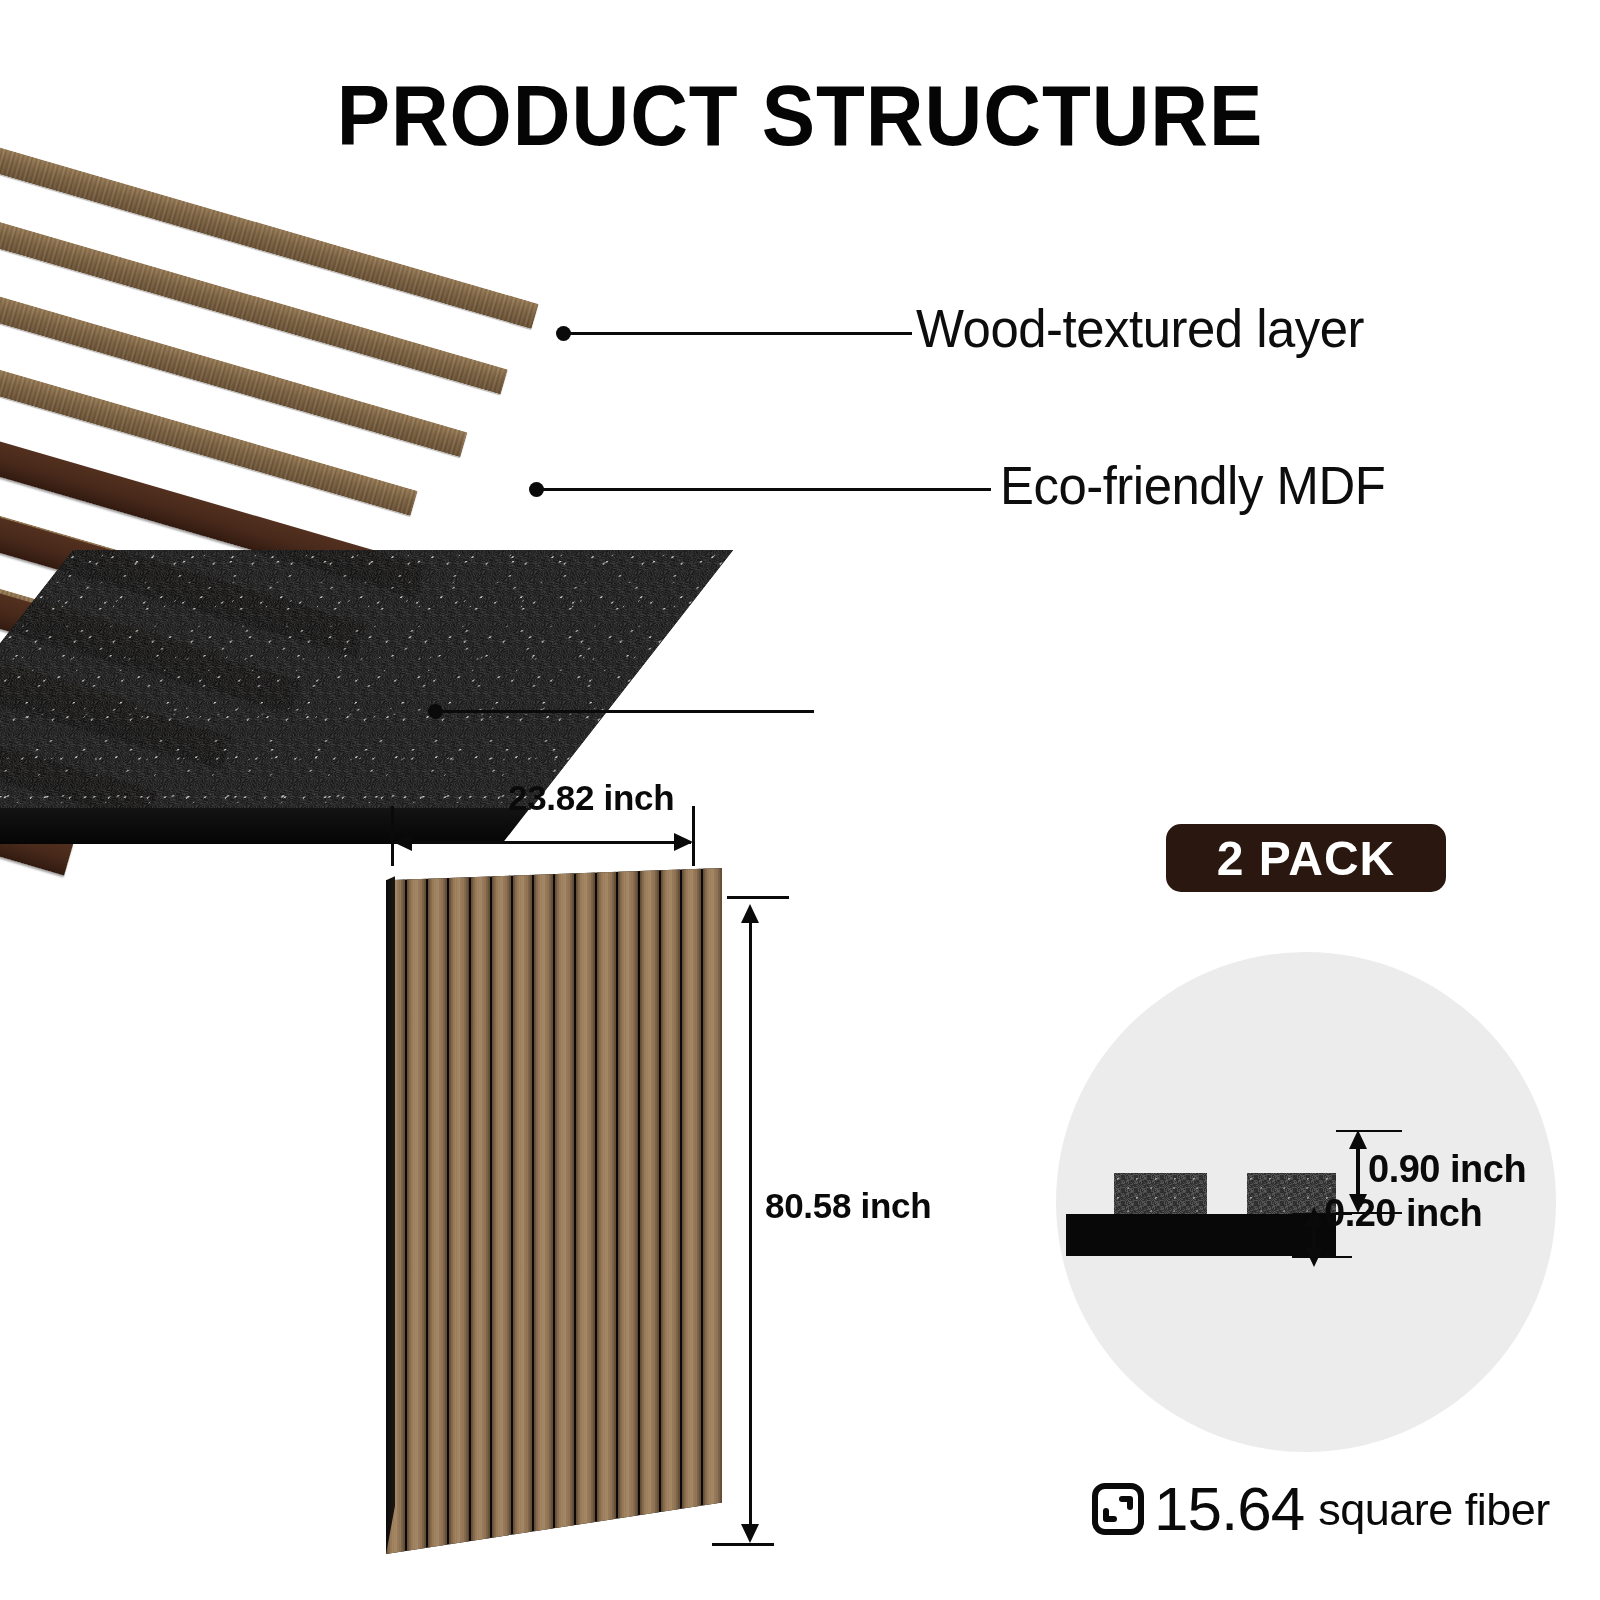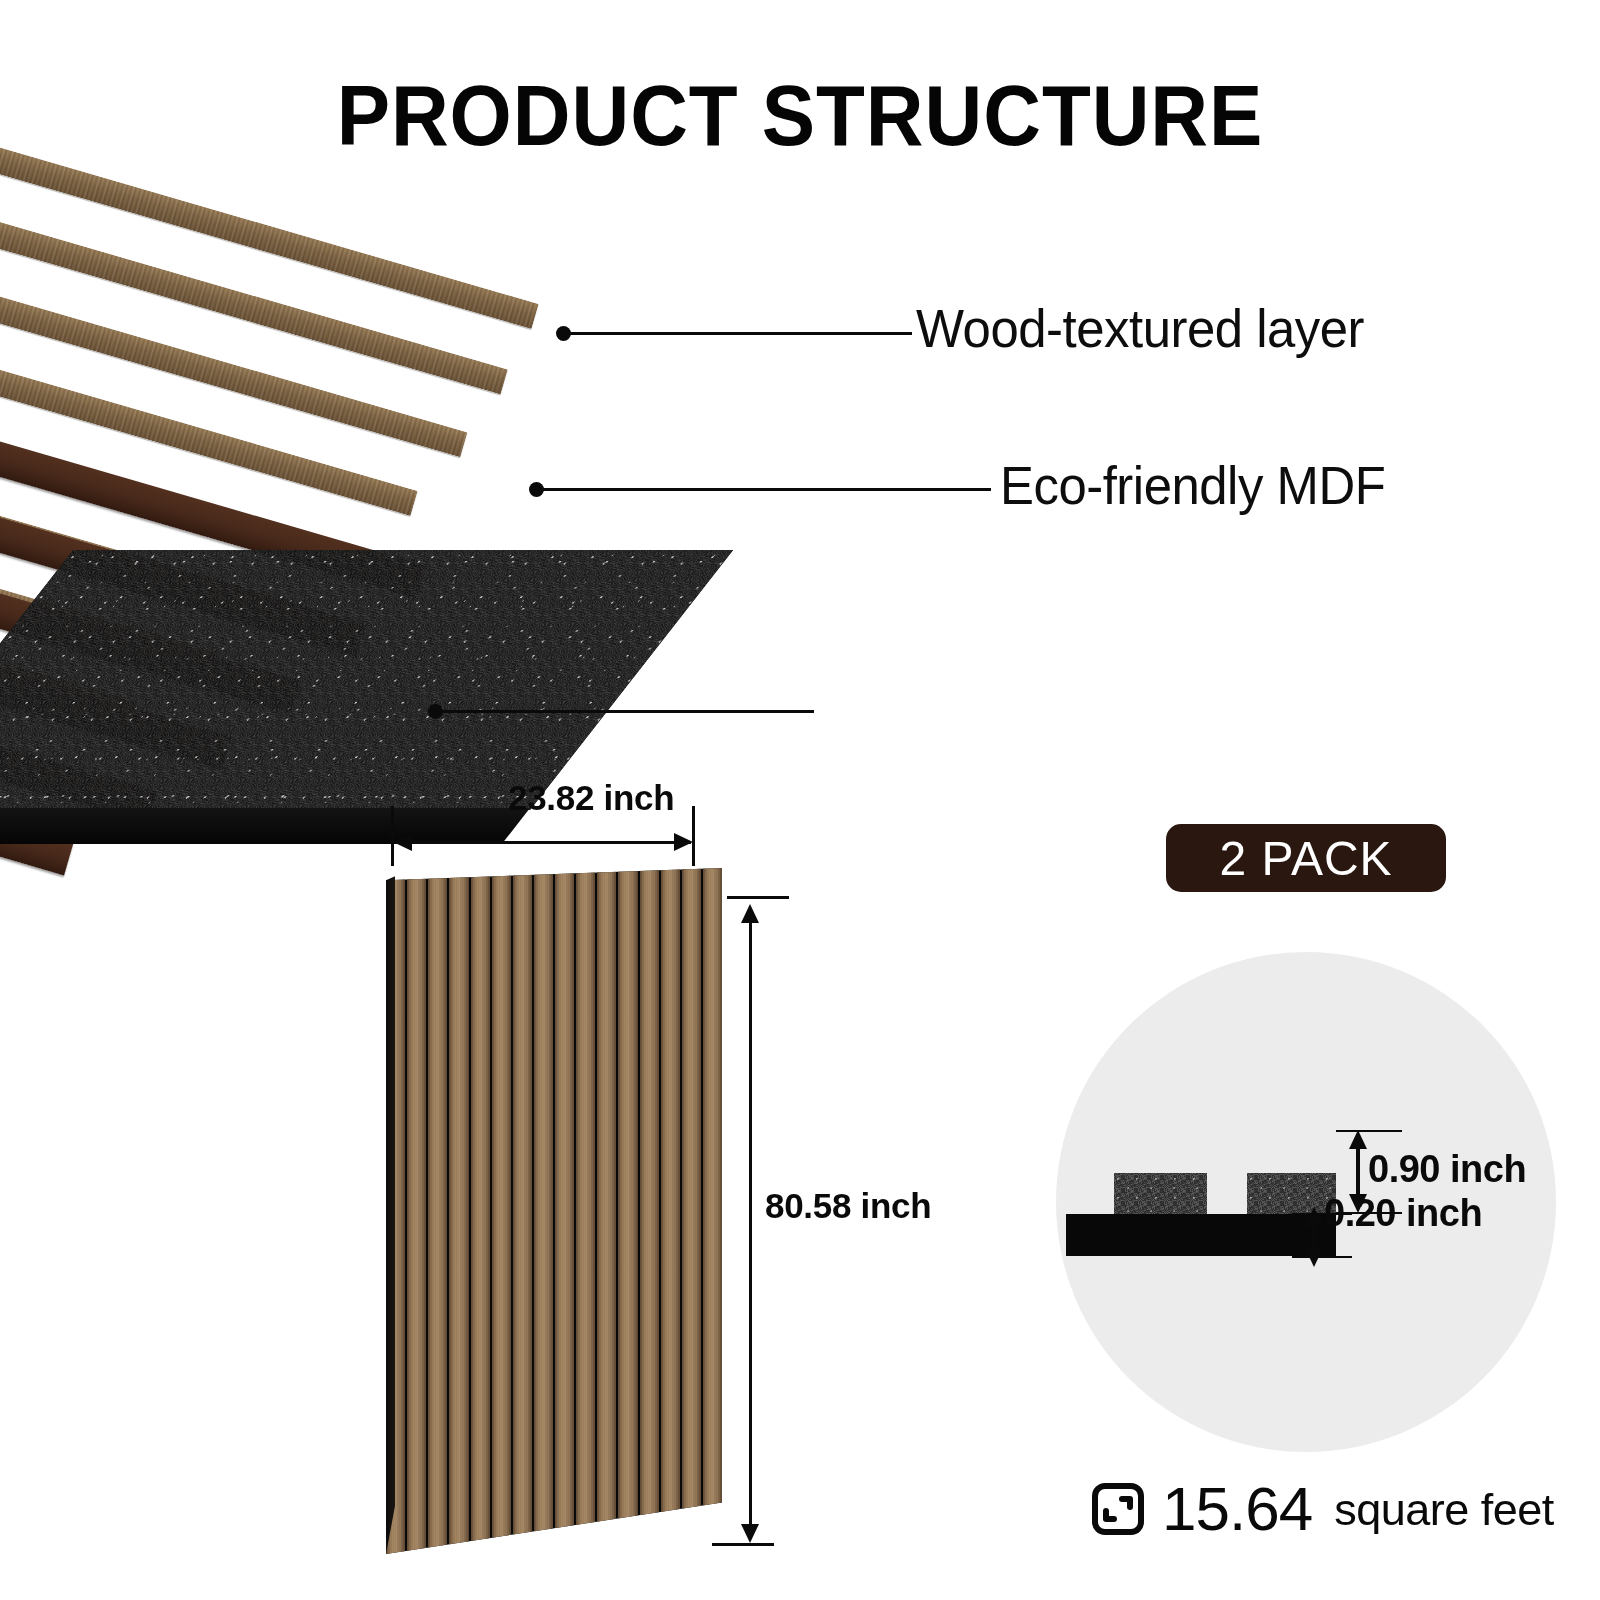--- a/index.html
+++ b/index.html
@@ -160,21 +160,21 @@
     height: 68px;
     border-radius: 15px;
     background: #2a1810;
     display: flex;
     align-items: center;
     justify-content: center;
   }
   .pack-badge-text {
     color: #ffffff;
     font-family: "Liberation Sans", sans-serif;
-    font-weight: 400;
+    font-weight: 700;
     font-size: 48px;
     letter-spacing: 1px;
   }
 
   
   .panel-wrap {
     position: absolute;
     left: 386px;
     top: 868px;
     width: 336px;
@@ -322,21 +322,21 @@
     background: #0a0a0a;
   }
 
   
   .area-row {
     position: absolute;
     left: 1090px;
     top: 1478px;
     display: flex;
     align-items: center;
-    gap: 16px;
+    gap: 8px;
   }
   .area-icon {
     width: 56px;
     height: 56px;
     flex: 0 0 auto;
   }
   .area-value {
     font-family: "Liberation Sans", sans-serif;
     font-weight: 400;
     font-size: 62px;
@@ -464,16 +464,16 @@
 
   <div class="area-row">
     <span class="area-icon">
       <svg viewBox="0 0 56 56" width="56" height="56" aria-hidden="true">
         <rect x="5" y="5" width="46" height="46" rx="10" ry="10" fill="none" stroke="#0a0a0a" stroke-width="6"></rect>
         <path d="M32 18 H40 V26" fill="none" stroke="#0a0a0a" stroke-width="6" stroke-linecap="round" stroke-linejoin="round"></path>
         <path d="M24 38 H16 V30" fill="none" stroke="#0a0a0a" stroke-width="6" stroke-linecap="round" stroke-linejoin="round"></path>
       </svg>
     </span>
     <span class="area-value">15.64</span>
-    <span class="area-unit">square feet</span>
+    <span class="area-unit">square fiber</span>
   </div>
 
 </div>
 
 </body></html>

